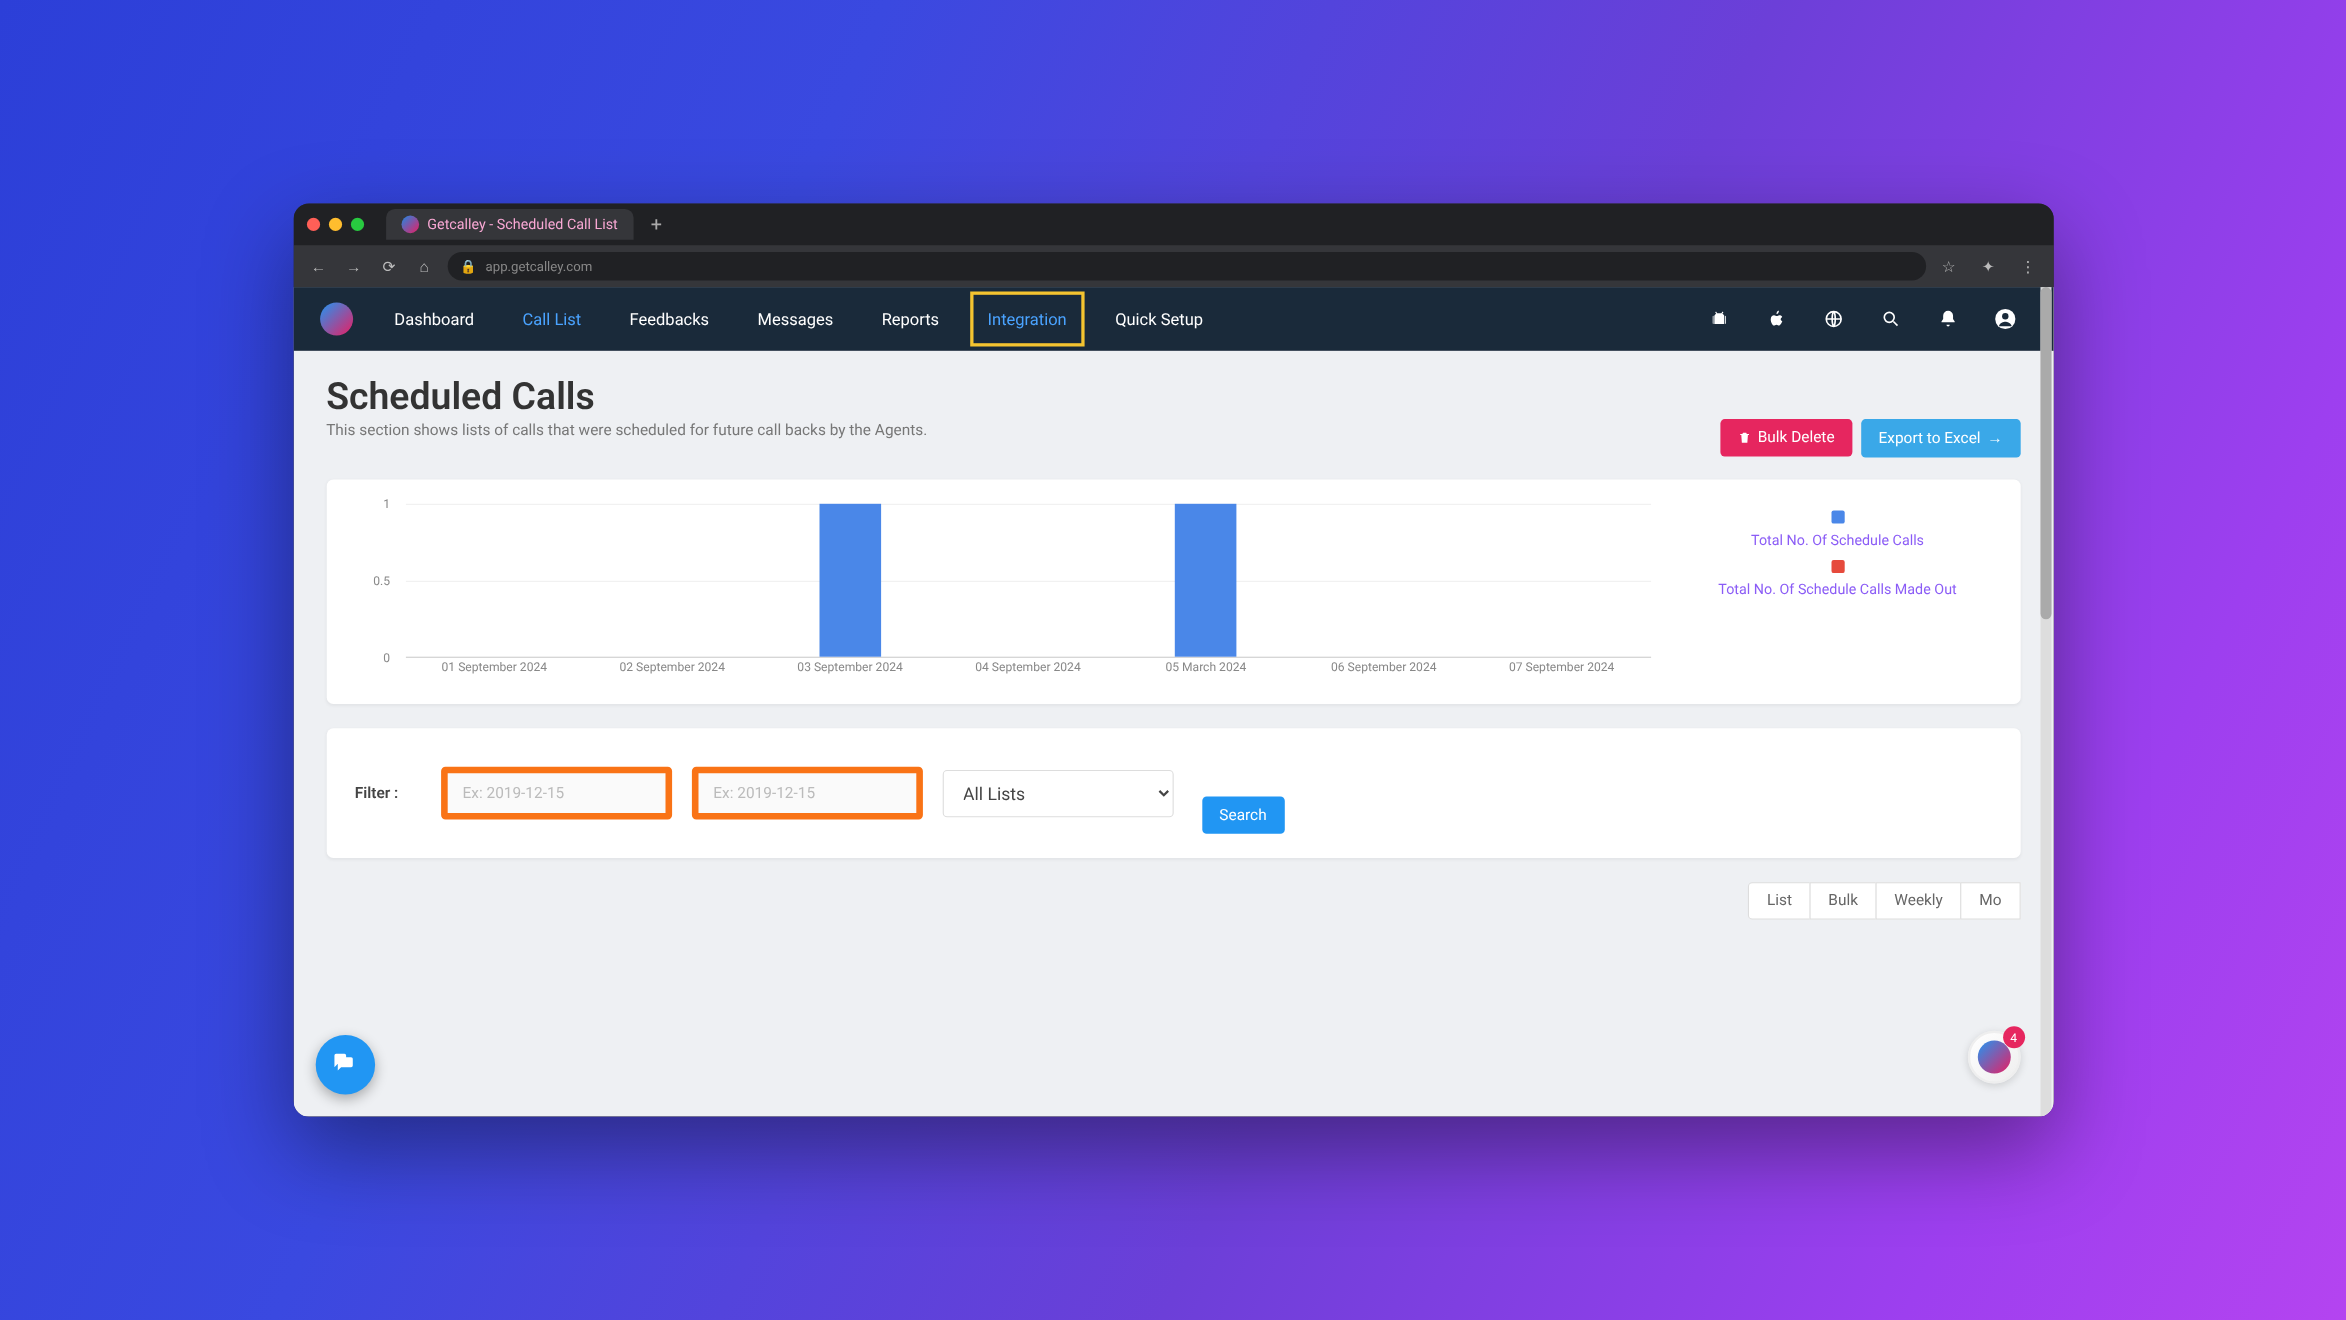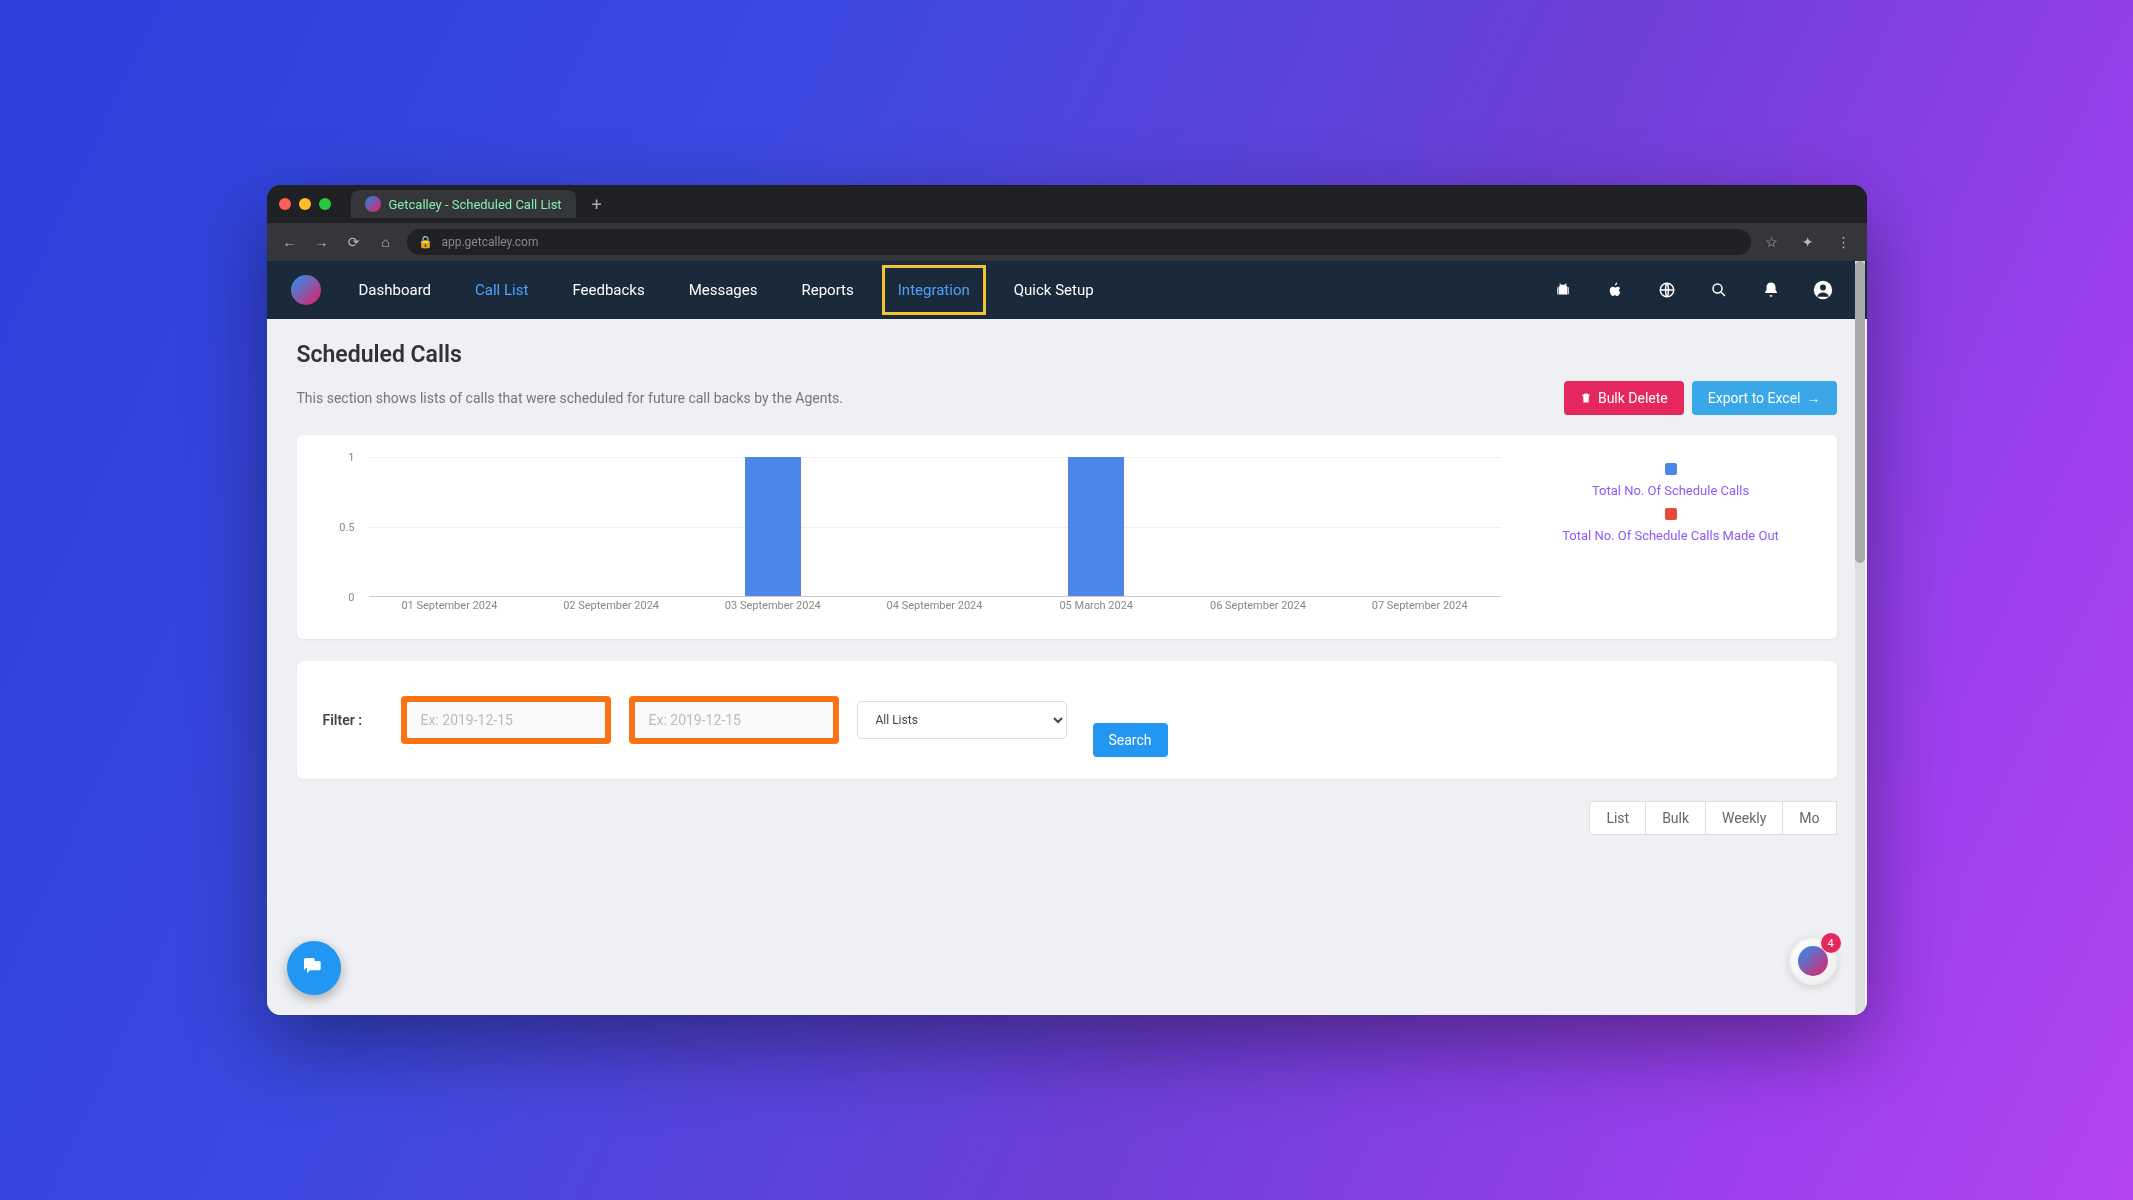--- a/index.html
+++ b/index.html
@@ -12,41 +12,41 @@
   width: 1600px; height: 830px; background: #2b2b2b; border-radius: 14px; overflow: hidden;
   box-shadow: 0 30px 80px rgba(0,0,0,0.4);
   position: relative;
 }
 .tabbar { height: 38px; background: #202124; display: flex; align-items: center; padding: 0 12px; gap: 8px; }
 .mac-dots { display: flex; gap: 8px; margin-right: 12px; }
 .mac-dot { width: 12px; height: 12px; border-radius: 50%; }
 .mac-dot.r { background: #ff5f57; }
 .mac-dot.y { background: #ffbd2e; }
 .mac-dot.g { background: #28c940; }
-.tab { background: #35363a; border-radius: 8px 8px 0 0; padding: 6px 14px; display: flex; align-items: center; gap: 8px; color: #86efac; font-size: 13px; }
+.tab { background: #35363a; border-radius: 8px 8px 0 0; padding: 6px 14px; display: flex; align-items: center; gap: 8px; color: #f9a8d4; font-size: 13px; }
 .tab-icon { width: 16px; height: 16px; border-radius: 50%; background: linear-gradient(135deg,#1e88e5,#e91e63); display:inline-block; }
 .newtab { color: #aaa; font-size: 18px; padding: 0 8px; }
 .urlbar { height: 38px; background: #35363a; display: flex; align-items: center; padding: 0 12px; gap: 10px; color: #bbb; }
 .urlbar .navbtn { width: 22px; height: 22px; display: flex; align-items: center; justify-content: center; font-size: 14px; }
 .urlbar .addr { flex: 1; background: #202124; border-radius: 14px; height: 26px; display: flex; align-items: center; padding: 0 12px; gap: 8px; font-size: 12px; color: #888; }
 .urlbar .right { display: flex; gap: 14px; }
 .app { background: #fff; height: calc(100% - 76px); overflow: hidden; position: relative; }
 .app-scroll { position: absolute; right: 2px; top: 0; width: 10px; height: 100%; background: #ddd; }
 .app-scroll-thumb { position: absolute; top: 0; width: 100%; height: 40%; background: #aaa; border-radius: 5px; }
 .topnav { background: #1a2a3a; height: 58px; display: flex; align-items: center; padding: 0 24px; gap: 12px; color: #fff; }
 .logo { width: 30px; height: 30px; border-radius: 50%; background: linear-gradient(135deg,#2196f3,#e91e63); margin-right: 10px; }
 .navlink { padding: 16px 16px; font-size: 15px; color: #fff; }
 .navlink.active { color: #4aa3ff; }
 .navlink.highlighted { color: #4aa3ff; border: 3px solid #f4c430; padding: 13px 13px; }
 .topnav .spacer { flex: 1; }
 .topnav .iconbtn { width: 24px; height: 24px; margin: 0 8px; color: #fff; display:flex; align-items:center; justify-content:center; }
 .page { background: #eef0f3; min-height: calc(100% - 58px); padding: 22px 30px; }
 .page-header { display: flex; align-items: flex-start; margin-bottom: 20px; }
 .page-header .left { flex: 1; }
-.page-title { font-size: 23px; font-weight: 600; color: #333; margin-bottom: 22px; }
+.page-title { font-size: 34px; font-weight: 600; color: #333; margin-bottom: 2px; }
 .page-sub { font-size: 14px; color: #777; }
 .btn { border: none; padding: 9px 16px; border-radius: 4px; font-size: 14px; color: #fff; display: inline-flex; align-items: center; gap: 6px; margin-left: 8px; cursor: pointer; margin-top: 40px; }
 .btn-red { background: #e6265f; }
 .btn-blue { background: #3aa8e8; }
 .card { background: #fff; border-radius: 6px; padding: 22px 26px; margin-bottom: 22px; box-shadow: 0 1px 3px rgba(0,0,0,0.05); }
 .chart-title { font-size: 15px; color: #555; font-weight: 600; margin-bottom: 18px; }
 .chart-wrap { display: flex; gap: 30px; }
 .chart { flex: 1; position: relative; height: 160px; }
 .y-axis { position: absolute; left: 0; top: 0; bottom: 20px; width: 36px; }
 .y-tick { position: absolute; right: 4px; font-size: 11px; color: #888; transform: translateY(-50%); }
@@ -55,21 +55,21 @@
 .bar { position: absolute; bottom: 0; width: 56px; background: #4a87e8; }
 .x-labels { position: absolute; left: 46px; right: 0; bottom: 0; height: 18px; display: flex; }
 .x-label { flex: 1; text-align: center; font-size: 11px; color: #888; }
 .legend { width: 280px; padding-top: 6px; }
 .legend-item { font-size: 13px; color: #8b5cf6; margin-bottom: 10px; display: flex; align-items: center; gap: 8px; flex-direction: column; }
 .legend-swatch { width: 12px; height: 12px; border-radius: 2px; }
 .filter-row { display: flex; align-items: center; gap: 18px; }
 .filter-label { font-size: 14px; color: #444; font-weight: 600; min-width: 60px; }
 .text-input { border: 6px solid #f97316; background: #fafafa; border-radius: 4px; padding: 10px 14px; font-size: 14px; width: 210px; color: #333; }
 .text-input::placeholder { color: #bbb; }
-.select { border: 1px solid #ddd; background: #fff; border-radius: 4px; padding: 10px 14px; font-size: 12px; width: 210px; color: #444; }
+.select { border: 1px solid #ddd; background: #fff; border-radius: 4px; padding: 10px 14px; font-size: 16px; width: 210px; color: #444; }
 .btn-search { background: #2196f3; }
 .view-tabs { display: flex; justify-content: flex-end; margin-top: 20px; text-align: center; }
 .view-tab { border: 1px solid #ddd; background: #fff; padding: 8px 16px; font-size: 14px; color: #666; margin-left: -1px; }
 .view-tab:first-child { border-radius: 4px 0 0 4px; }
 .chat-bubble { position: absolute; left: 20px; bottom: 20px; width: 54px; height: 54px; border-radius: 50%; background: #2196f3; display: flex; align-items: center; justify-content: center; box-shadow: 0 4px 12px rgba(0,0,0,0.3); z-index: 10; }
 .chat-bubble svg { fill: #fff; }
 .float-logo { position: absolute; right: 30px; bottom: 30px; width: 48px; height: 48px; border-radius: 50%; background: linear-gradient(135deg,#fff,#eee); border: 2px solid #eee; z-index: 10; box-shadow: 0 2px 8px rgba(0,0,0,0.15); }
 .float-logo .inner { width: 30px; height: 30px; border-radius: 50%; background: linear-gradient(135deg,#2196f3,#e91e63); margin: 7px; }
 .float-badge { position: absolute; top: -6px; right: -6px; width: 20px; height: 20px; border-radius: 50%; background: #e6265f; color: #fff; font-size: 11px; display: flex; align-items: center; justify-content: center; }
 </style>

